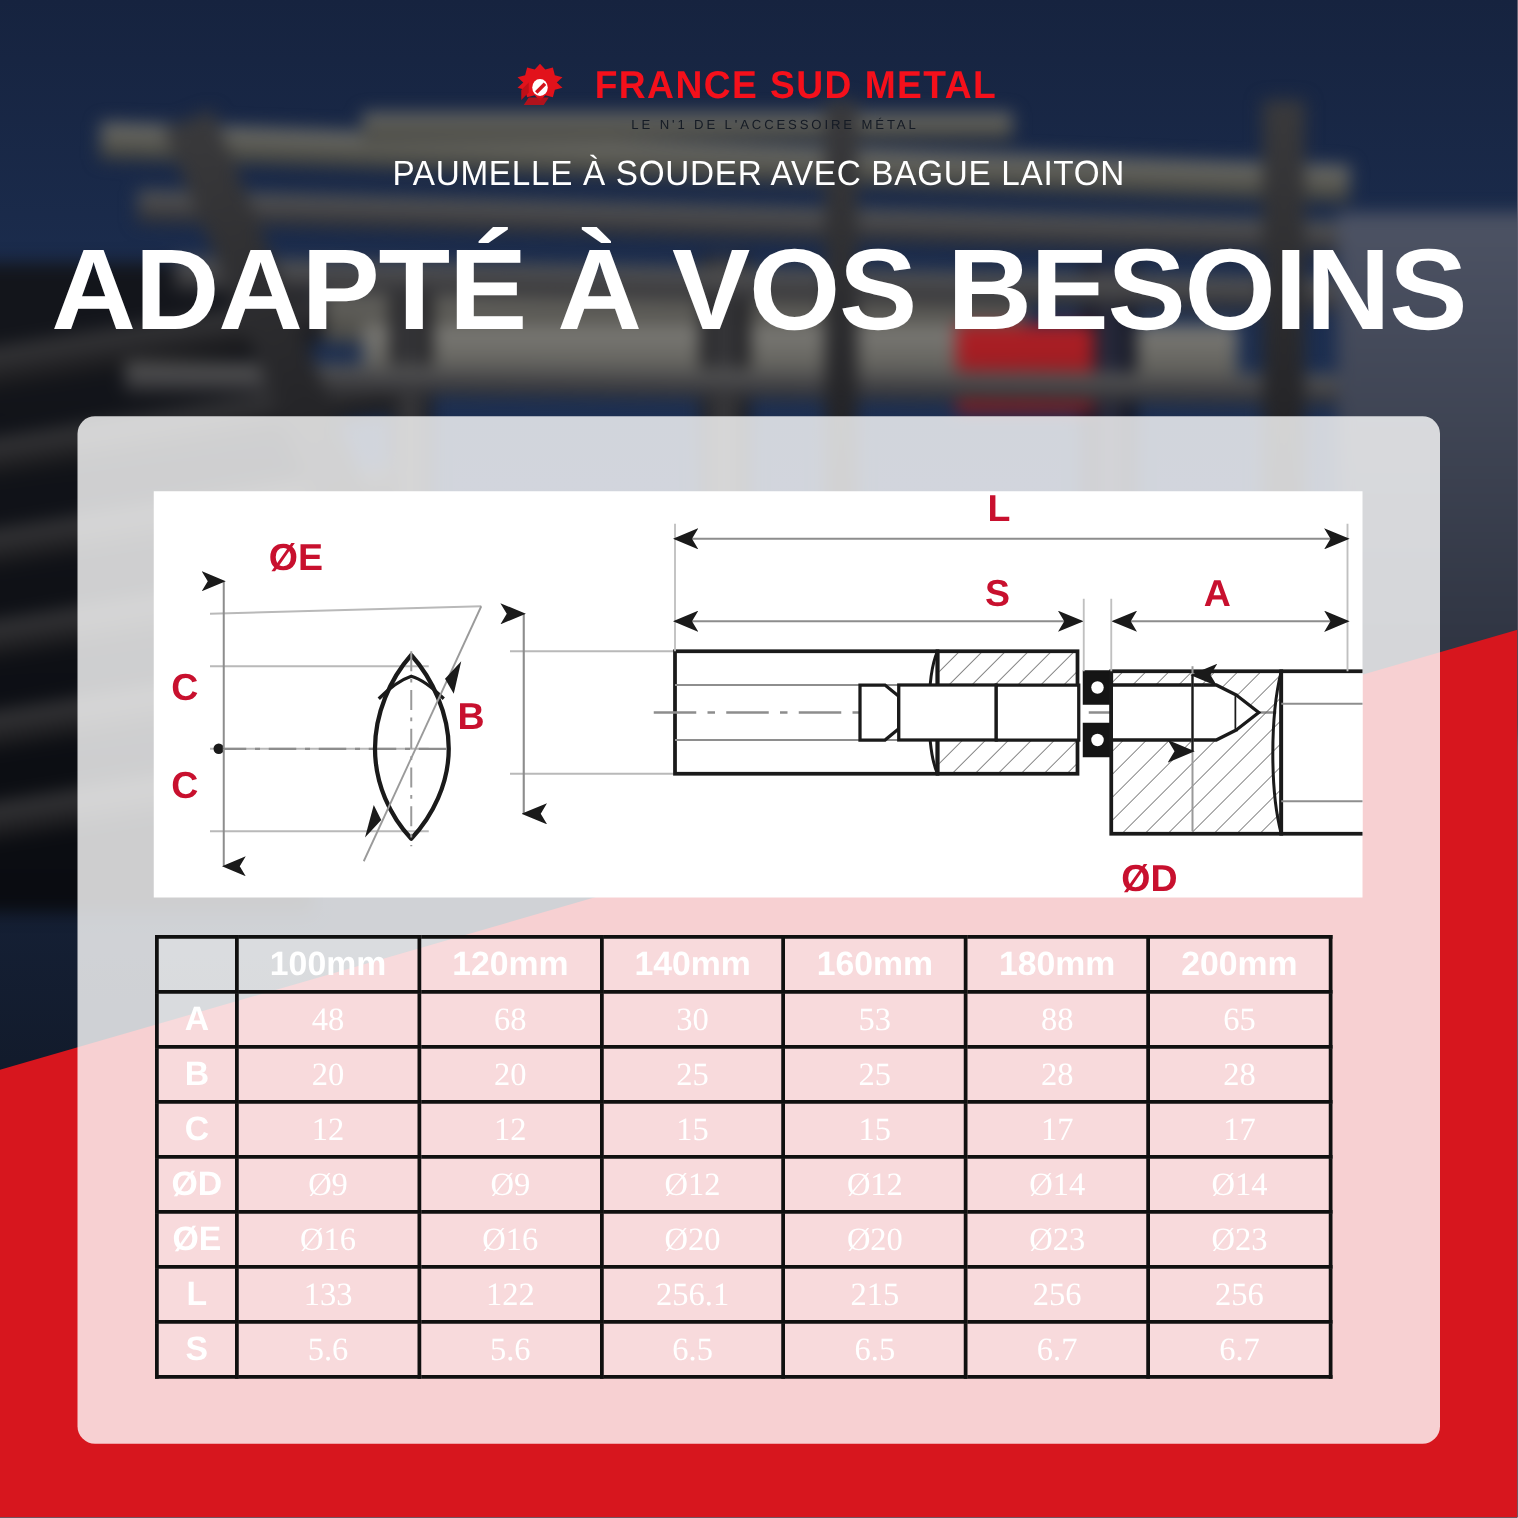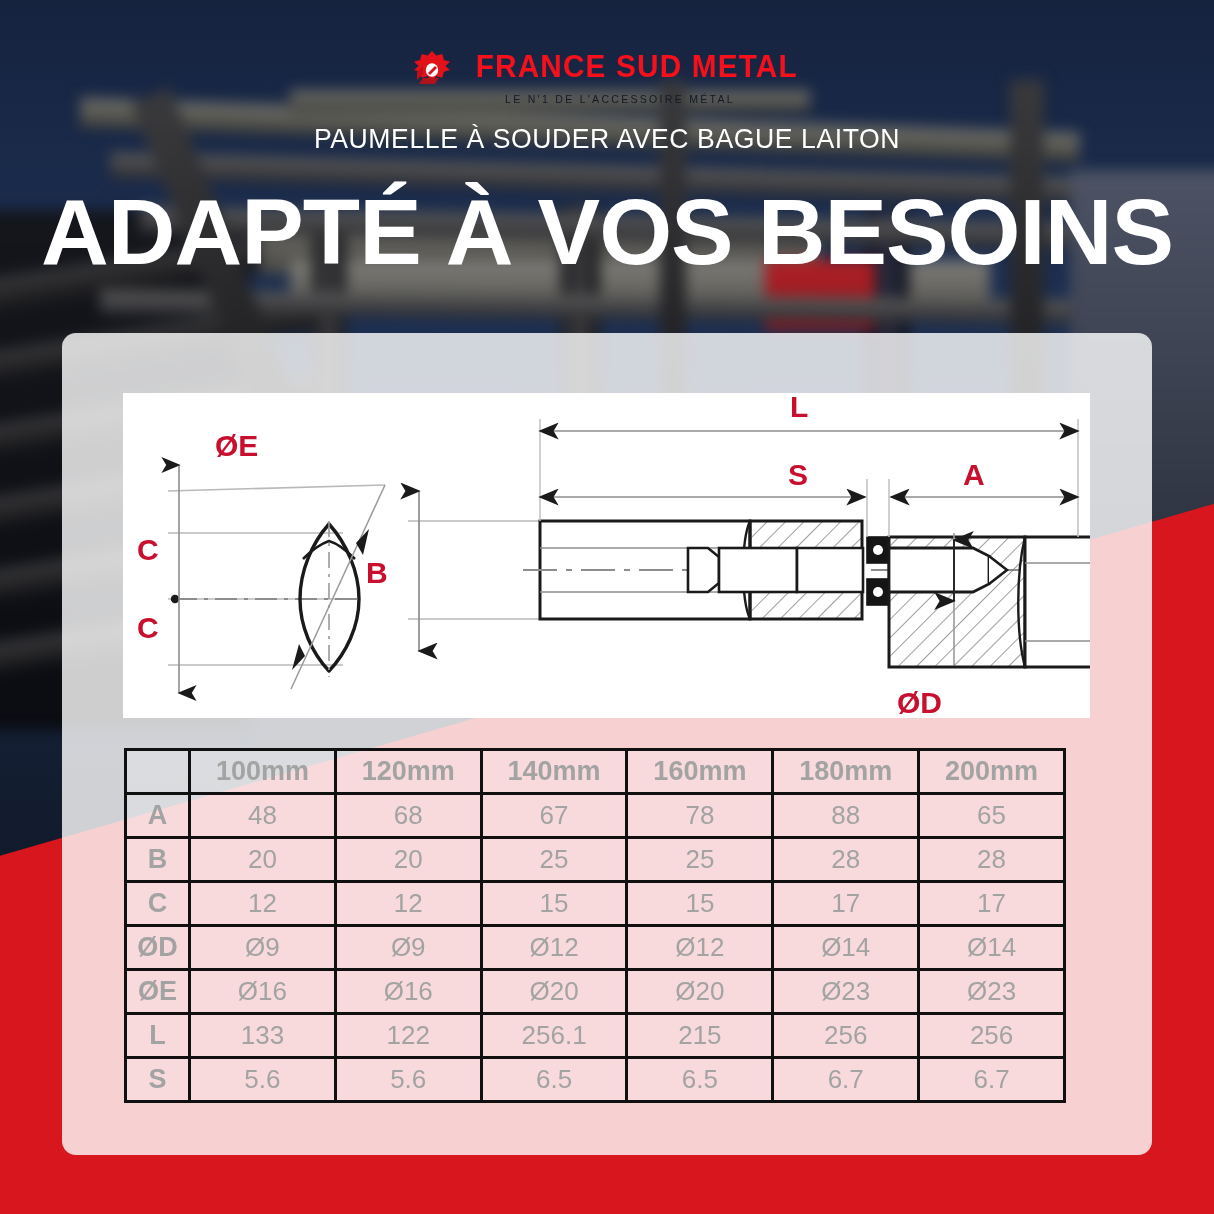--- a/index.html
+++ b/index.html
@@ -85,29 +85,29 @@
   #spec-table-wrap { position:absolute; left:124px; top:748px; width:942px; }
   table#spec-table {
     border-collapse:collapse; width:942px;
     table-layout:fixed;
   }
   table#spec-table td, table#spec-table th {
     border:3px solid #101010;
     height:44px;
     text-align:center; vertical-align:middle;
     font-size:26px; font-weight:normal;
-    color:#a3a3a3;
+    color:#ffffff;
     background:rgba(255,255,255,0.22);
   }
   table#spec-table th { font-weight:bold; font-size:27px; }
   table#spec-table td.rowlabel, table#spec-table th.rowlabel {
     font-weight:bold; font-size:27px; width:64px;
   }
   table#spec-table th.corner { background:rgba(255,255,255,0.22); }
-  #spec-table .num { font-family:Liberation Sans, sans-serif; }
+  #spec-table .num { font-family:Liberation Serif, serif; }
 </style>
 </head>
 <body>
 
 <div id="photo-bg">
   <div class="sky"></div>
   <div class="blurwrap">
     <div class="darkmass" style="left:-40px; top:250px; width:330px; height:520px;"></div>
     <div class="rail dk" style="left:-60px; top:300px; width:420px; height:34px; transform:rotate(-9deg);"></div>
     <div class="rail dk" style="left:-60px; top:372px; width:430px; height:30px; transform:rotate(-9deg);"></div>
@@ -288,22 +288,22 @@
         <th>160mm</th>
         <th>180mm</th>
         <th>200mm</th>
       </tr>
     </thead>
     <tbody>
       <tr>
         <td class="rowlabel">A</td>
         <td class="num">48</td>
         <td class="num">68</td>
-        <td class="num">67</td>
-        <td class="num">78</td>
+        <td class="num">30</td>
+        <td class="num">53</td>
         <td class="num">88</td>
         <td class="num">65</td>
       </tr>
       <tr>
         <td class="rowlabel">B</td>
         <td class="num">20</td>
         <td class="num">20</td>
         <td class="num">25</td>
         <td class="num">25</td>
         <td class="num">28</td>

